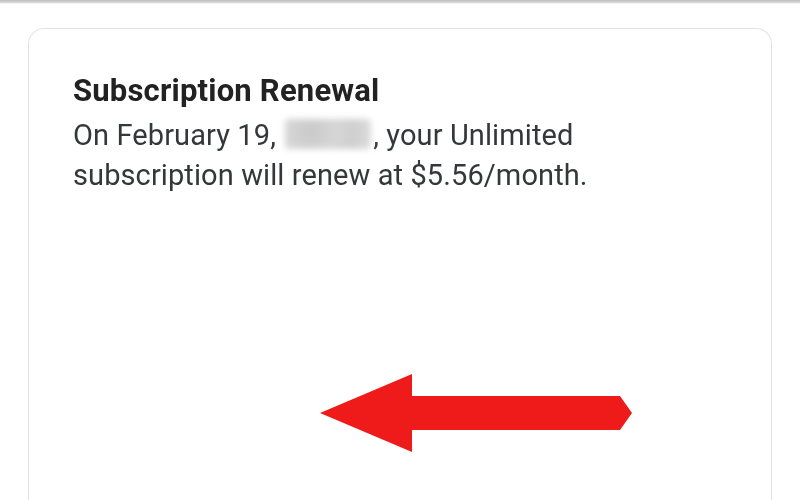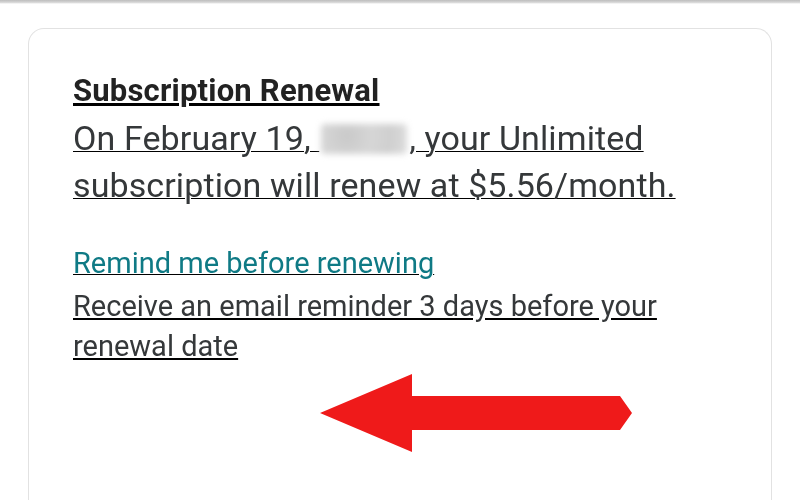--- a/index.html
+++ b/index.html
@@ -1,45 +1,41 @@
 <!DOCTYPE html>
 <html><head>
   <meta charset="utf-8">
   <style>
     * { box-sizing: border-box; margin: 0; padding: 0; }
     html, body { width: 800px; height: 500px; font-family: -apple-system, BlinkMacSystemFont, 'Segoe UI', Roboto, Helvetica, Arial, sans-serif; background: #ffffff; }
     .frame { width: 800px; height: 500px; position: relative; background: #ffffff; }
     .topbar { position: absolute; top: 0; left: 0; right: 0; height: 4px; background: linear-gradient(to bottom, #bdbdbd 0%, #d7d7d7 60%, #ffffff 100%); }
-    .card { position: absolute; left: 28px; right: 28px; top: 28px; bottom: 0; border: 1px solid #e2e2e2; border-bottom: none; border-radius: 16px 16px 0 0; padding: 44px 44px 24px 44px; text-decoration: underline; }
+    .card { position: absolute; left: 28px; right: 28px; top: 28px; bottom: 0; border: 1px solid #e2e2e2; border-bottom: none; border-radius: 16px 16px 0 0; padding: 44px 44px 24px 44px; }
     .title { font-size: 31px; font-weight: 700; color: #222; letter-spacing: 0.2px; line-height: 1.15; margin-bottom: 6px; }
-    .body-row { font-size: 34px; color: #35383a; line-height: 1.38; letter-spacing: 0.1px; }
+    .body-row { font-size: 29px; color: #35383a; line-height: 1.38; letter-spacing: 0.1px; }
     .body-block { margin-bottom: 36px; }
     .redacted { display: inline-block; width: 86px; height: 30px; vertical-align: -4px; border-radius: 4px; background: radial-gradient(circle at 30% 40%, #c9c9c9 0%, #d6d6d6 40%, #cfcfcf 70%, #dedede 100%); filter: blur(3px); margin: 0 2px; }
     .link { color: #0f7a85; font-size: 29px; line-height: 1.35; cursor: pointer; display: inline; }
     .desc { font-size: 29px; color: #35383a; line-height: 1.38; margin-top: 2px; margin-bottom: 30px; }
     .cancel-row { position: relative; }
     .arrow-annotation { position: absolute; left: 320px; top: 366px; width: 340px; height: 94px; pointer-events: none; }
   </style>
 </head>
 <body>
 
 <div class="frame">
   <div class="topbar"></div>
 
   <div class="card">
     <div class="title">Subscription Renewal</div>
 
     <div class="body-block">
       <span class="body-row">On February 19, </span><span class="redacted"></span><span class="body-row">, your Unlimited subscription will renew at $5.56/month.</span>
     </div>
 
-    <div>
-      <span class="link">Remind me before renewing</span>
-      <div class="desc">Receive an email reminder 3 days before your renewal date</div>
-    </div>
 
   </div>
 
   <svg class="arrow-annotation" viewBox="0 0 340 94">
     <g fill="#ef1a1a">
       <polygon points="0,47 92,8 92,30 300,30 312,47 300,64 92,64 92,86"></polygon>
     </g>
   </svg>
 </div>
 

